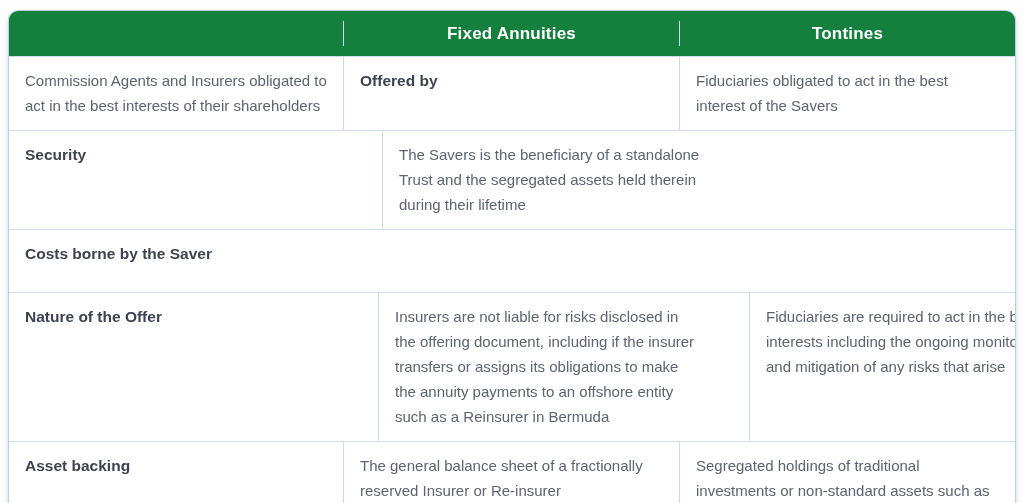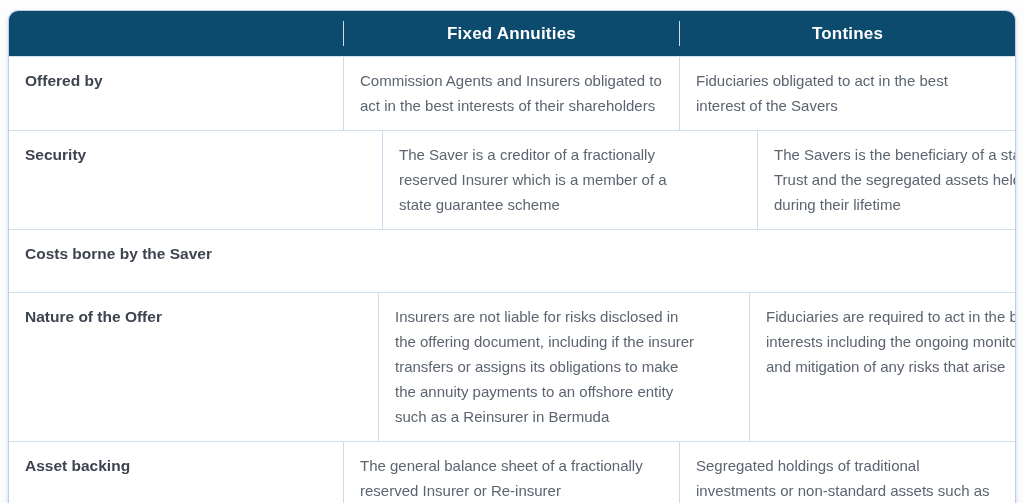--- a/index.html
+++ b/index.html
@@ -19,21 +19,21 @@
     border-radius: 10px;
     background: #ffffff;
     box-shadow: 0 3px 4px rgba(120, 140, 160, 0.35);
     overflow: hidden;
   }
   .t-row {
     display: grid;
     grid-template-columns: 334px 336px 336px;
   }
   .t-header {
-    background: #0c4a6e;
+    background: #15803d;
     height: 45px;
     align-items: center;
   }
   .t-header .t-cell {
     border: none;
     padding: 0 14px;
     color: #ffffff;
     font-weight: bold;
     font-size: 17px;
     text-align: center;
@@ -70,28 +70,27 @@
 
   <div class="t-row t-header">
     <div class="t-cell"></div>
     <div class="t-cell">Fixed Annuities</div>
     <div class="t-cell">Tontines</div>
   </div>
 
   <div class="t-body">
 
     <div class="t-row">
+      <div class="t-cell">Commission Agents and Insurers obligated to act in the best interests of their shareholders</div>
       <div class="t-cell row-label">Offered by</div>
-      <div class="t-cell">Commission Agents and Insurers obligated to act in the best interests of their shareholders</div>
       <div class="t-cell">Fiduciaries obligated to act in the best interest of the Savers</div>
     </div>
 
     <div class="t-row">
       <div class="t-cell row-label">Security</div>
-      <div class="t-cell">The Saver is a creditor of a fractionally reserved Insurer which is a member of a state guarantee scheme</div>
       <div class="t-cell">The Savers is the beneficiary of a standalone Trust and the segregated assets held therein during their lifetime</div>
     </div>
 
     <div class="t-row">
       <div class="t-cell row-label">Costs borne by the Saver</div>
     </div>
 
     <div class="t-row">
       <div class="t-cell row-label">Nature of the Offer</div>
       <div class="t-cell">Insurers are not liable for risks disclosed in the offering document, including if the insurer transfers or assigns its obligations to make the annuity payments to an offshore entity such as a Reinsurer in Bermuda</div>

